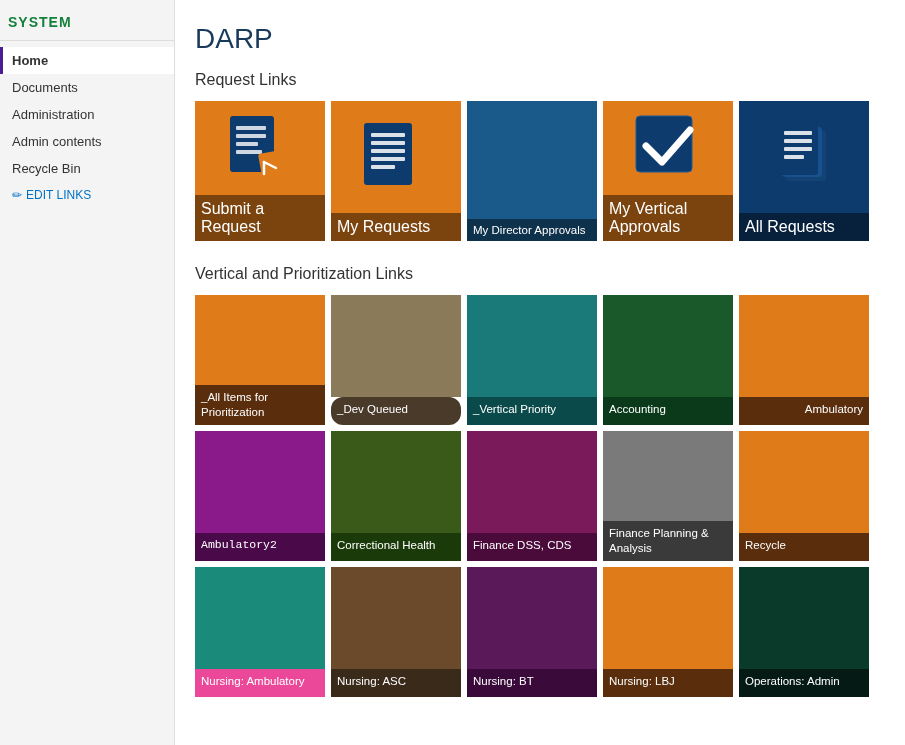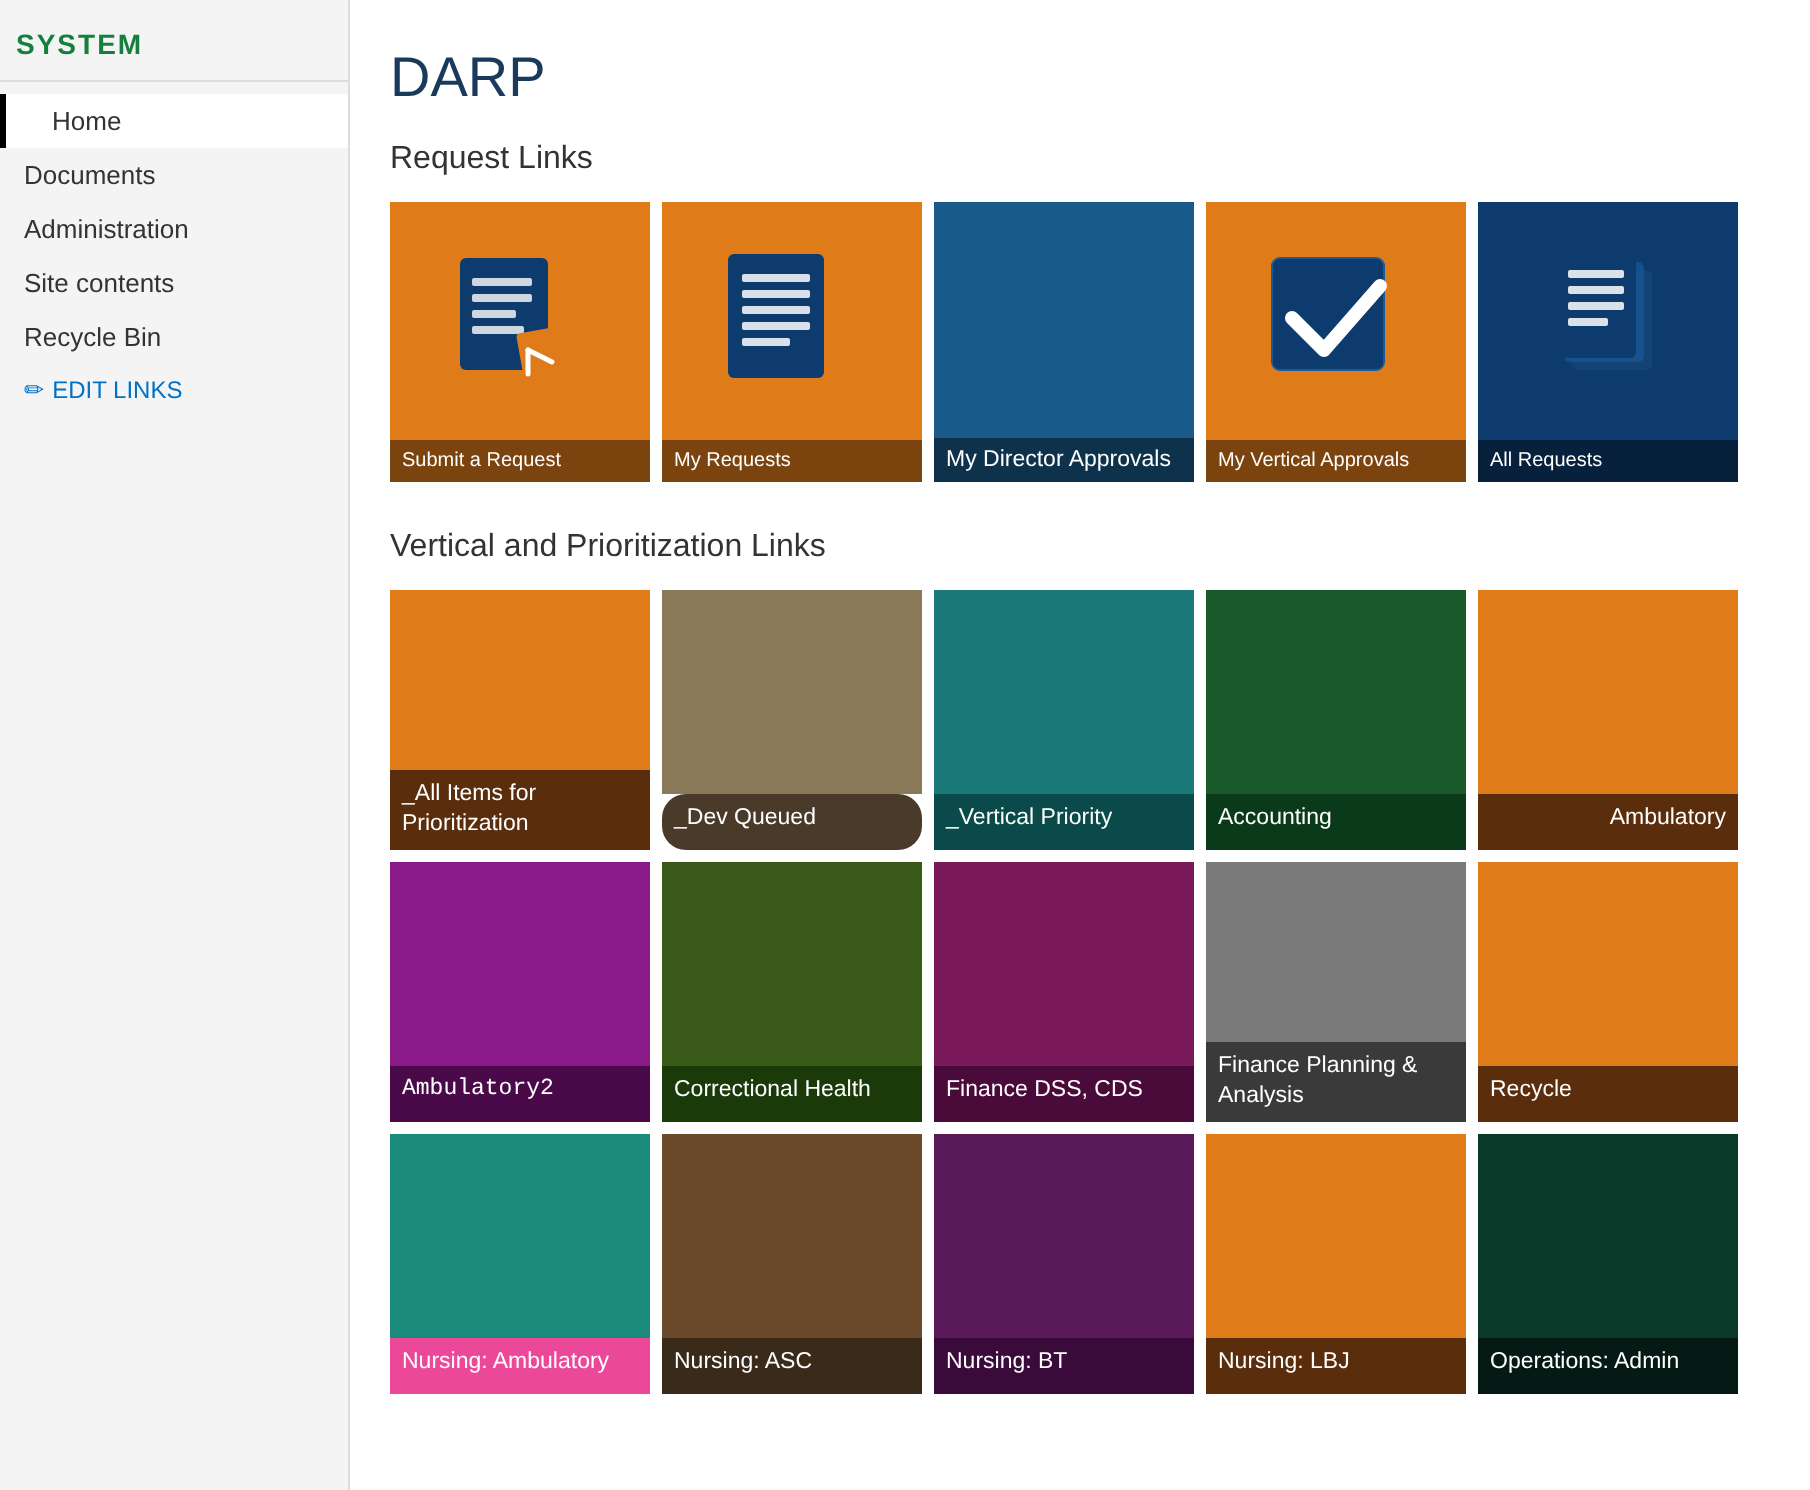--- a/index.html
+++ b/index.html
@@ -25,21 +25,21 @@
       color: #15803d;
       letter-spacing: 1px;
     }
     .sidebar-nav a {
       display: block;
       padding: 6px 12px;
       color: #333;
       text-decoration: none;
       font-size: 13px;
     }
-    .sidebar-nav a.active { background: #fff; font-weight: normal; border-left: 3px solid #000000; padding-left: 23px; }
+    .sidebar-nav a.active { background: #fff; font-weight: bold; border-left: 3px solid #4c1d95; padding-left: 9px; }
     .sidebar-edit-links {
       display: flex;
       align-items: center;
       padding: 6px 12px;
       color: #0072c6;
       font-size: 12px;
       cursor: pointer;
     }
     .sidebar-edit-links .pencil-icon { margin-right: 4px; font-size: 12px; }
 
@@ -91,21 +91,21 @@
       flex: 1;
       display: flex;
       align-items: center;
       justify-content: center;
       width: 100%;
     }
     .req-tile .tile-label-bar {
       width: 100%;
       background: rgba(0,0,0,0.45);
       color: #fff;
-      font-size: 10px;
+      font-size: 16px;
       padding: 5px 6px;
       text-align: left;
       font-weight: 400;
     }
 
     
     .tile-orange { background: #e07b1a; }
     .tile-blue-dark { background: #0d3b6e; }
 
     
@@ -174,21 +174,21 @@
 <body>
 
 <div id="sidebar">
   <div class="logo-area">
     <span class="logo-text">SYSTEM</span>
   </div>
   <nav class="sidebar-nav">
     <a href="#" class="active">Home</a>
     <a href="#">Documents</a>
     <a href="#">Administration</a>
-    <a href="#">Site contents</a>
+    <a href="#">Admin contents</a>
     <a href="#">Recycle Bin</a>
   </nav>
   <div class="sidebar-edit-links">
     <span class="pencil-icon">✏</span>
     <span>EDIT LINKS</span>
   </div>
 </div>
 
 <div id="main">
   <h1 class="page-title">DARP</h1>

